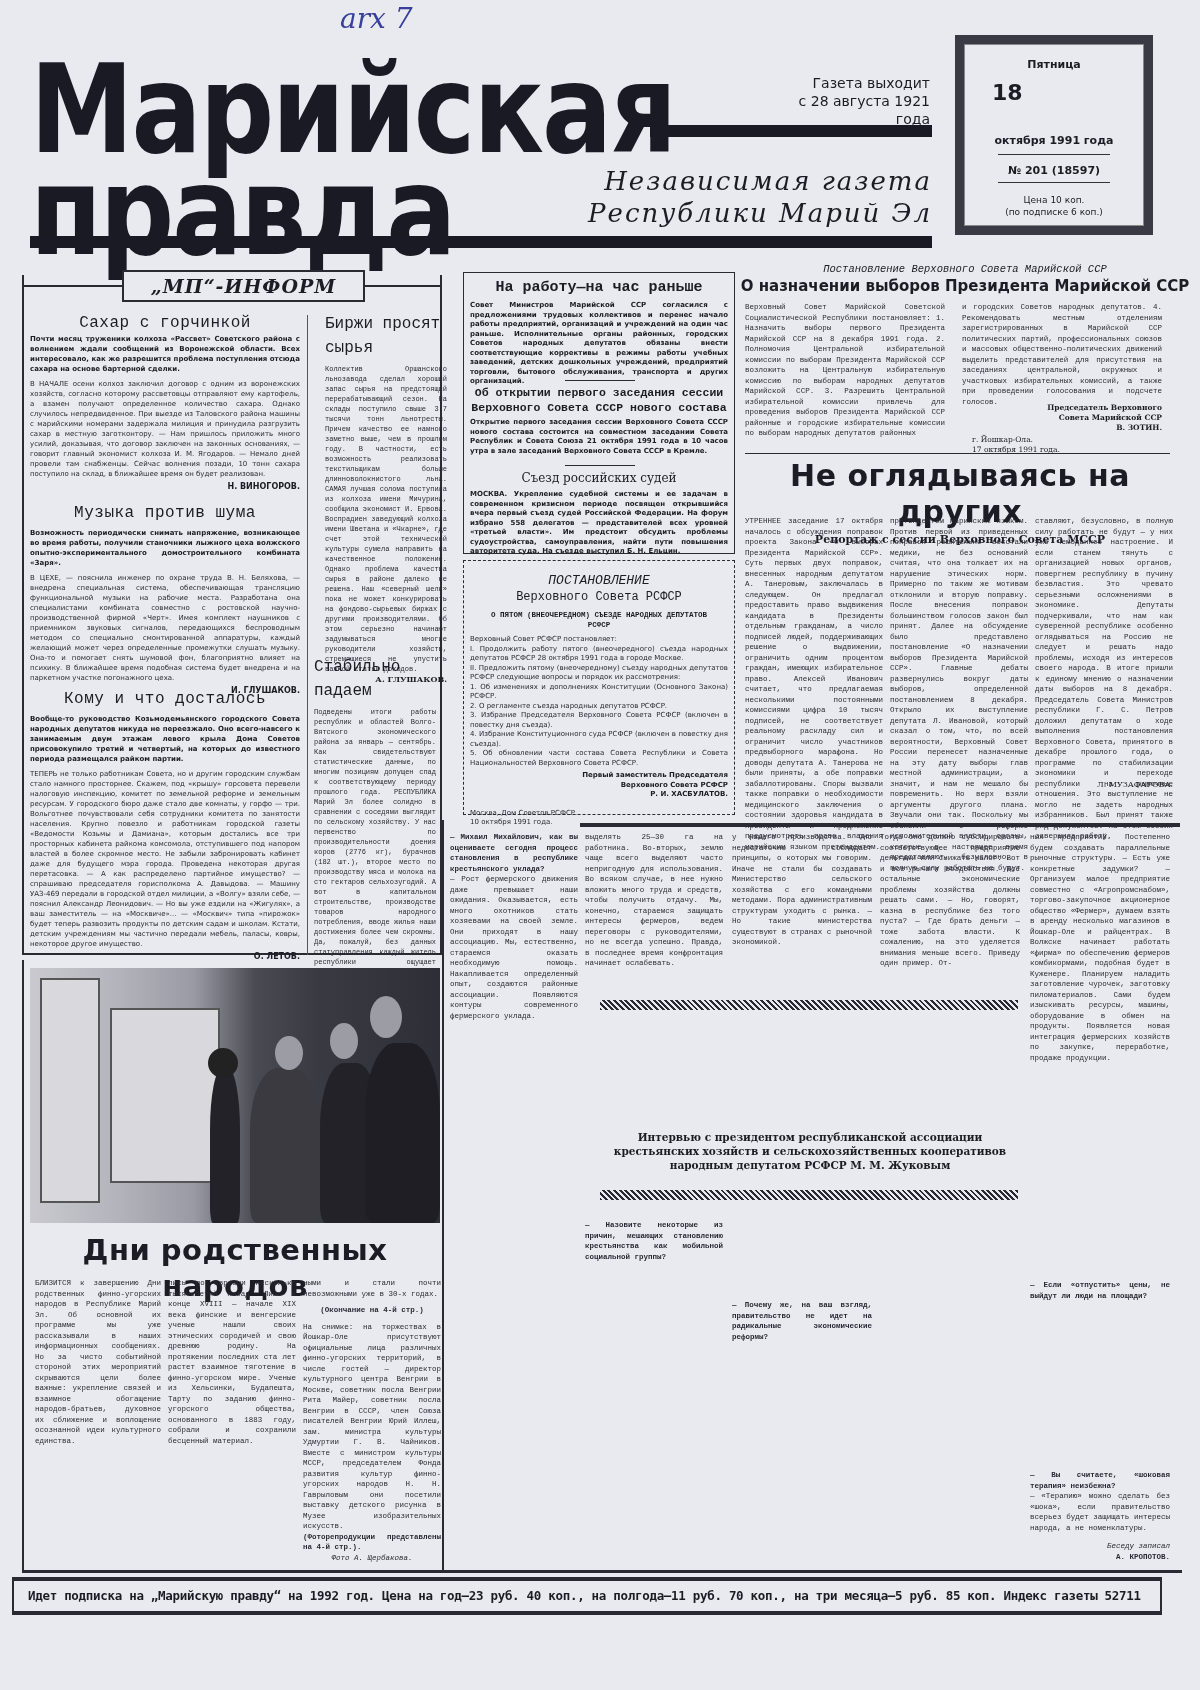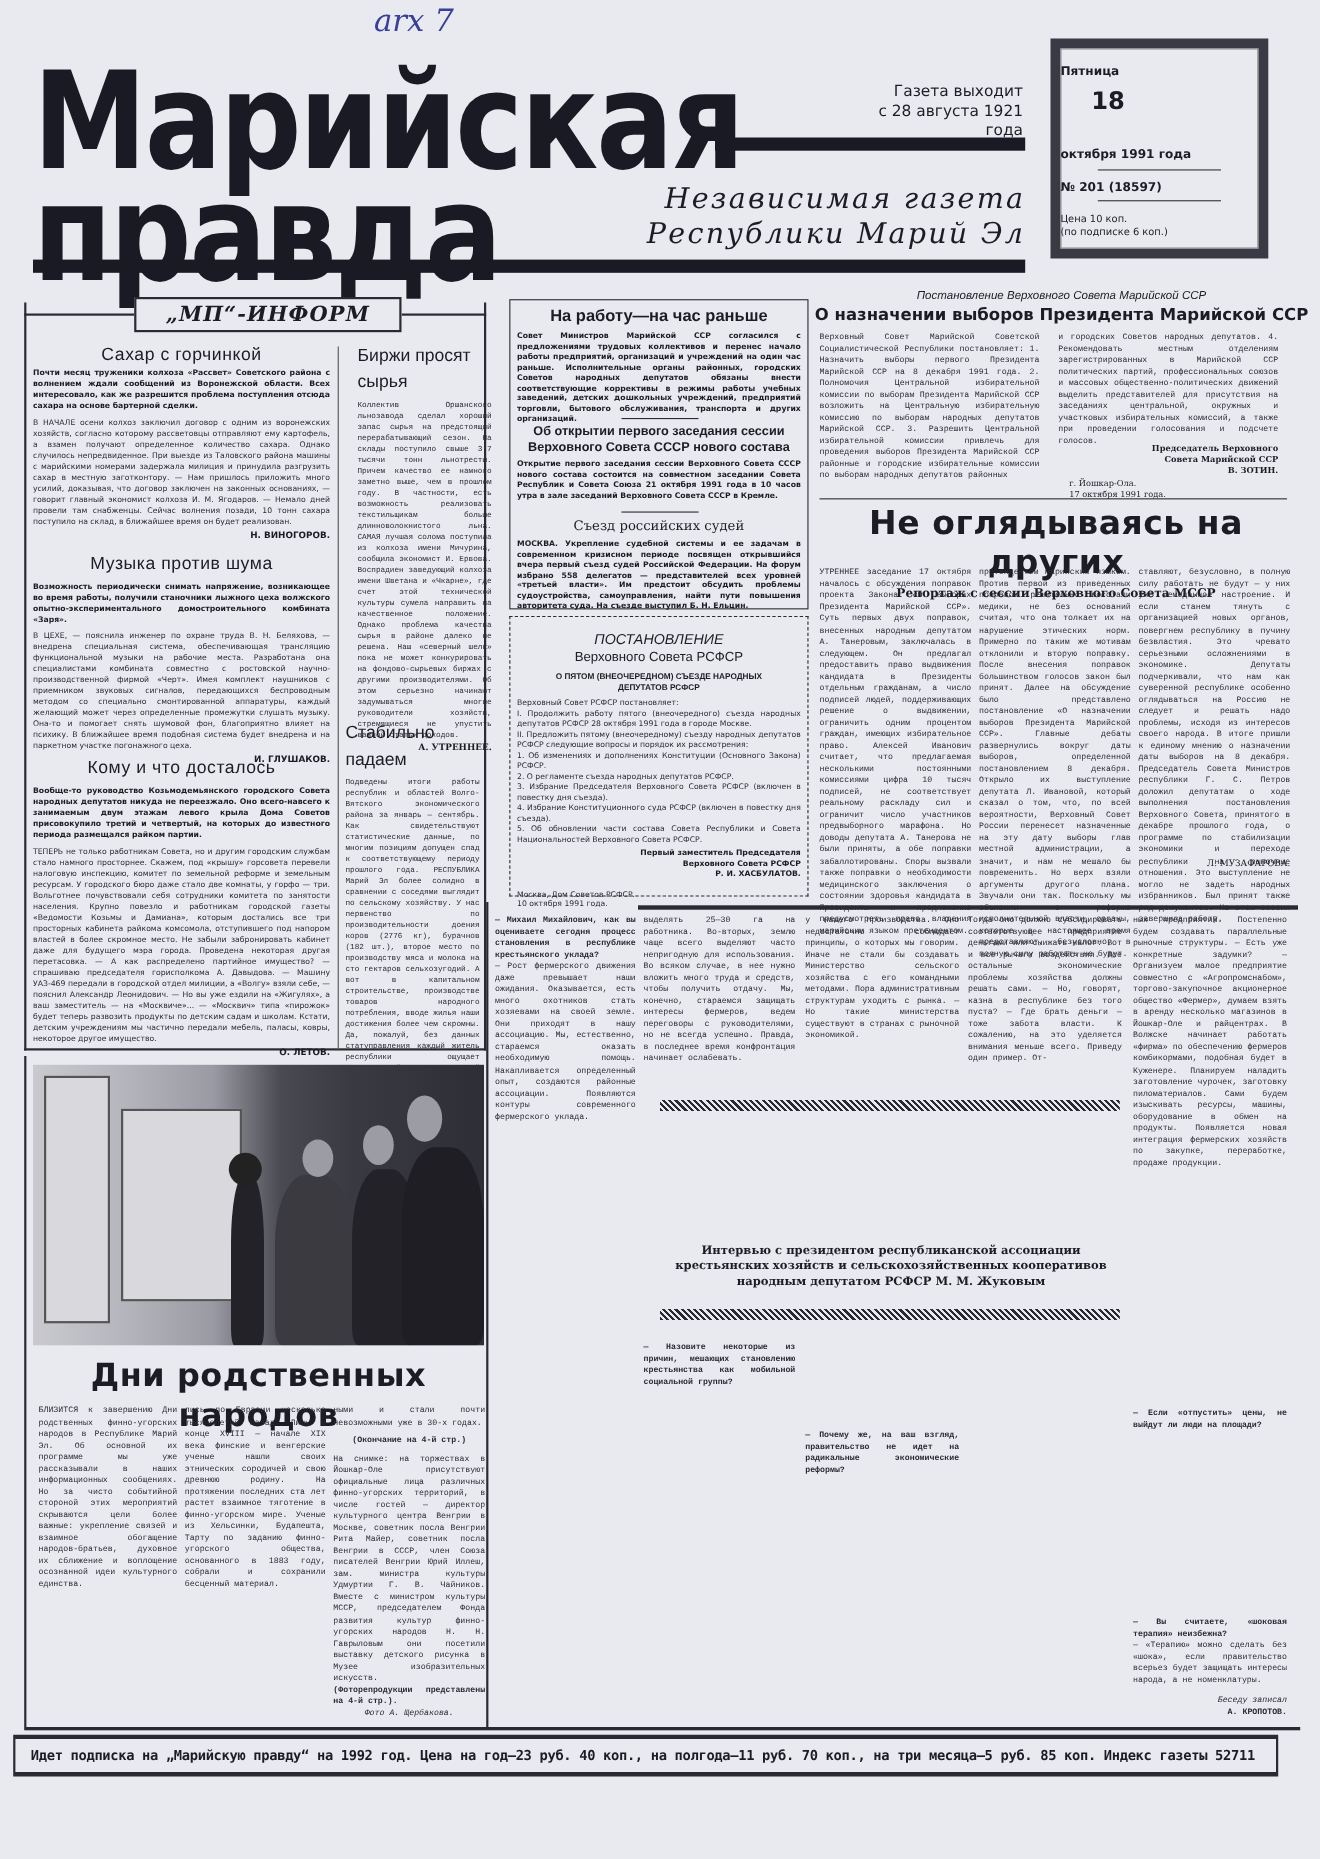--- a/index.html
+++ b/index.html
@@ -8,32 +8,32 @@
   .page { position: absolute; left: 0; top: 0; width: 1200px; height: 1690px; background: #e9eaef; }
   .handnote { position: absolute; left: 340px; top: 2px; font-family: "DejaVu Serif", serif; font-style: italic; color: #38409a; font-size: 28px; }
   
   .title1, .title2 { position: absolute; font-family: "DejaVu Sans", sans-serif; font-weight: bold; color: #1a1a24; letter-spacing: -2px; transform: scaleY(1.18); transform-origin: top left; }
   .title1 { left: 30px; top: 38px; font-size: 104px; }
   .title2 { left: 30px; top: 140px; font-size: 104px; }
   .since { position: absolute; left: 760px; top: 74px; width: 170px; text-align: right; font-family: "DejaVu Sans", sans-serif; font-size: 14px; line-height: 18px; }
   .bar1 { position: absolute; left: 650px; top: 125px; width: 282px; height: 12px; background: #1a1a24; }
   .subtitle { position: absolute; left: 540px; top: 165px; width: 392px; text-align: right; font-family: "DejaVu Serif", serif; font-style: italic; font-size: 26px; line-height: 32px; letter-spacing: 2px; }
   .bar2 { position: absolute; left: 30px; top: 236px; width: 902px; height: 12px; background: #1a1a24; }
-  .datebox { position: absolute; left: 955px; top: 35px; width: 198px; height: 200px; border: 9px solid #3a3a44; background: #e9eaef; text-align: left; font-family: "DejaVu Sans", sans-serif; }
+  .datebox { position: absolute; left: 955px; top: 35px; width: 198px; height: 200px; border: 9px solid #3a3a44; background: #e9eaef; text-align: center; font-family: "DejaVu Sans", sans-serif; }
   .datebox .inner { position: absolute; inset: 0; border: 1px solid #888; }
   .db-day { position: absolute; top: 14px; left: 0; right: 0; font-size: 11px; font-weight: bold; }
   .db-num { position: absolute; top: 36px; left: 28px; font-size: 22px; font-weight: bold; }
   .db-month { position: absolute; top: 90px; left: 0; right: 0; font-size: 11px; font-weight: bold; }
   .db-line { position: absolute; left: 34px; right: 34px; height: 1px; background: #333; }
   .db-issue { position: absolute; top: 120px; left: 0; right: 0; font-size: 11px; font-weight: bold; }
   .db-price { position: absolute; top: 150px; left: 0; right: 0; font-size: 9px; line-height: 12px; }
 
   
   .box { position: absolute; border: 1px solid #2a2a32; }
-  .head-sans { font-family: Liberation Sans, sans-serif; font-weight: bold; text-align: center; }
+  .head-sans { font-family: Liberation Mono, monospace; font-weight: bold; text-align: center; }
   .head-serif { font-family: "DejaVu Serif", serif; font-weight: bold; text-align: center; }
   .lead { font-family: "DejaVu Sans", sans-serif; font-weight: bold; font-size: 8px; line-height: 11px; text-align: justify; }
   .txt { font-family: "DejaVu Sans", sans-serif; font-size: 8px; line-height: 11px; text-align: justify; color: #2a2a34; }
   .txt-s { font-family: Liberation Mono, monospace; font-size: 8px; line-height: 11px; text-align: justify; color: #2a2a34; }
   .sig { font-family: "DejaVu Sans", sans-serif; font-weight: bold; font-size: 8px; text-align: right; }
   .abs { position: absolute; }
 
   
   .inform-wrap { left: 22px; top: 275px; width: 420px; height: 680px; border: 2px solid #2a2a32; border-top: none; }
   .inform-topline { position: absolute; left: 22px; top: 285px; width: 100px; height: 2px; background: #2a2a32; }
@@ -108,21 +108,21 @@
   <div class="abs" style="left:30px;top:688px;width:270px">
     <div class="head-sans" style="font-size:16px;line-height:22px;font-weight:normal;letter-spacing:0.5px">Кому и что досталось</div>
     <div class="lead" style="margin-top:4px;font-size:7px;line-height:10px">Вообще-то руководство Козьмодемьянского городского Совета народных депутатов никуда не переезжало. Оно всего-навсего к занимаемым двум этажам левого крыла Дома Советов присовокупило третий и четвертый, на которых до известного периода размещался райком партии.</div>
     <div class="txt" style="margin-top:5px;font-size:7px;line-height:10px">ТЕПЕРЬ не только работникам Совета, но и другим городским службам стало намного просторнее. Скажем, под «крышу» горсовета перевели налоговую инспекцию, комитет по земельной реформе и земельным ресурсам. У городского бюро даже стало две комнаты, у горфо — три. Вольготнее почувствовали себя сотрудники комитета по занятости населения. Крупно повезло и работникам городской газеты «Ведомости Козьмы и Дамиана», которым достались все три просторных кабинета райкома комсомола, отступившего под напором властей в более скромное место. Не забыли забронировать кабинет даже для будущего мэра города. Проведена некоторая другая перетасовка. — А как распределено партийное имущество? — спрашиваю председателя горисполкома А. Давыдова. — Машину УАЗ-469 передали в городской отдел милиции, а «Волгу» взяли себе, — пояснил Александр Леонидович. — Но вы уже ездили на «Жигулях», а ваш заместитель — на «Москвиче»... — «Москвич» типа «пирожок» будет теперь развозить продукты по детским садам и школам. Кстати, детским учреждениям мы частично передали мебель, паласы, ковры, некоторое другое имущество.</div>
     <div class="sig" style="margin-top:3px">О. ЛЕТОВ.</div>
   </div>
 
   <div class="abs" style="left:325px;top:312px;width:122px">
     <div class="head-sans" style="font-size:16px;line-height:24px;text-align:left;font-weight:normal">Биржи просят сырья</div>
     <div class="txt-s" style="margin-top:4px;font-size:7px;line-height:10px">Коллектив Оршанского льнозавода сделал хороший запас сырья на предстоящий перерабатывающий сезон. На склады поступило свыше 3.7 тысячи тонн льнотресты. Причем качество ее намного заметно выше, чем в прошлом году. В частности, есть возможность реализовать текстильщикам больше длинноволокнистого льна. САМАЯ лучшая солома поступила из колхоза имени Мичурина, сообщила экономист И. Ервова. Воспрадиен заведующий колхоза имени Шветана и «Чкарне», где счет этой технической культуры сумела направить на качественное положение. Однако проблема качества сырья в районе далеко не решена. Наш «северный шелк» пока не может конкурировать на фондово-сырьевых биржах с другими производителями. Об этом серьезно начинают задумываться многие руководители хозяйств, стремящиеся не упустить важной статьи доходов.</div>
-    <div class="sig" style="font-family:'DejaVu Serif',serif">А. УТРЕННЕЕ.</div>
+    <div class="sig" style="font-family:'DejaVu Serif',serif">А. ГЛУШАКОВ.</div>
   </div>
   <div class="abs" style="left:314px;top:655px;width:122px">
     <div class="head-sans" style="font-size:16px;line-height:24px;text-align:left;font-weight:normal">Стабильно падаем</div>
     <div class="txt-s" style="margin-top:4px;font-size:7px;line-height:10px">Подведены итоги работы республик и областей Волго-Вятского экономического района за январь — сентябрь. Как свидетельствуют статистические данные, по многим позициям допущен спад к соответствующему периоду прошлого года. РЕСПУБЛИКА Марий Эл более солидно в сравнении с соседями выглядит по сельскому хозяйству. У нас первенство по производительности доения коров (2776 кг), бурачнов (182 шт.), второе место по производству мяса и молока на сто гектаров сельхозугодий. А вот в капитальном строительстве, производстве товаров народного потребления, вводе жилья наши достижения более чем скромны. Да, пожалуй, без данных статуправления каждый житель республики ощущает продолжающийся экономический спад на себе.</div>
     <div class="sig" style="font-family:'DejaVu Serif',serif">К. ЛЫКОВ.</div>
   </div>
 
   <div class="box" style="left:463px;top:272px;width:272px;height:282px"></div>
   <div class="abs" style="left:470px;top:278px;width:258px">
     <div class="head-sans" style="font-size:15px;line-height:20px">На работу—на час раньше</div>

